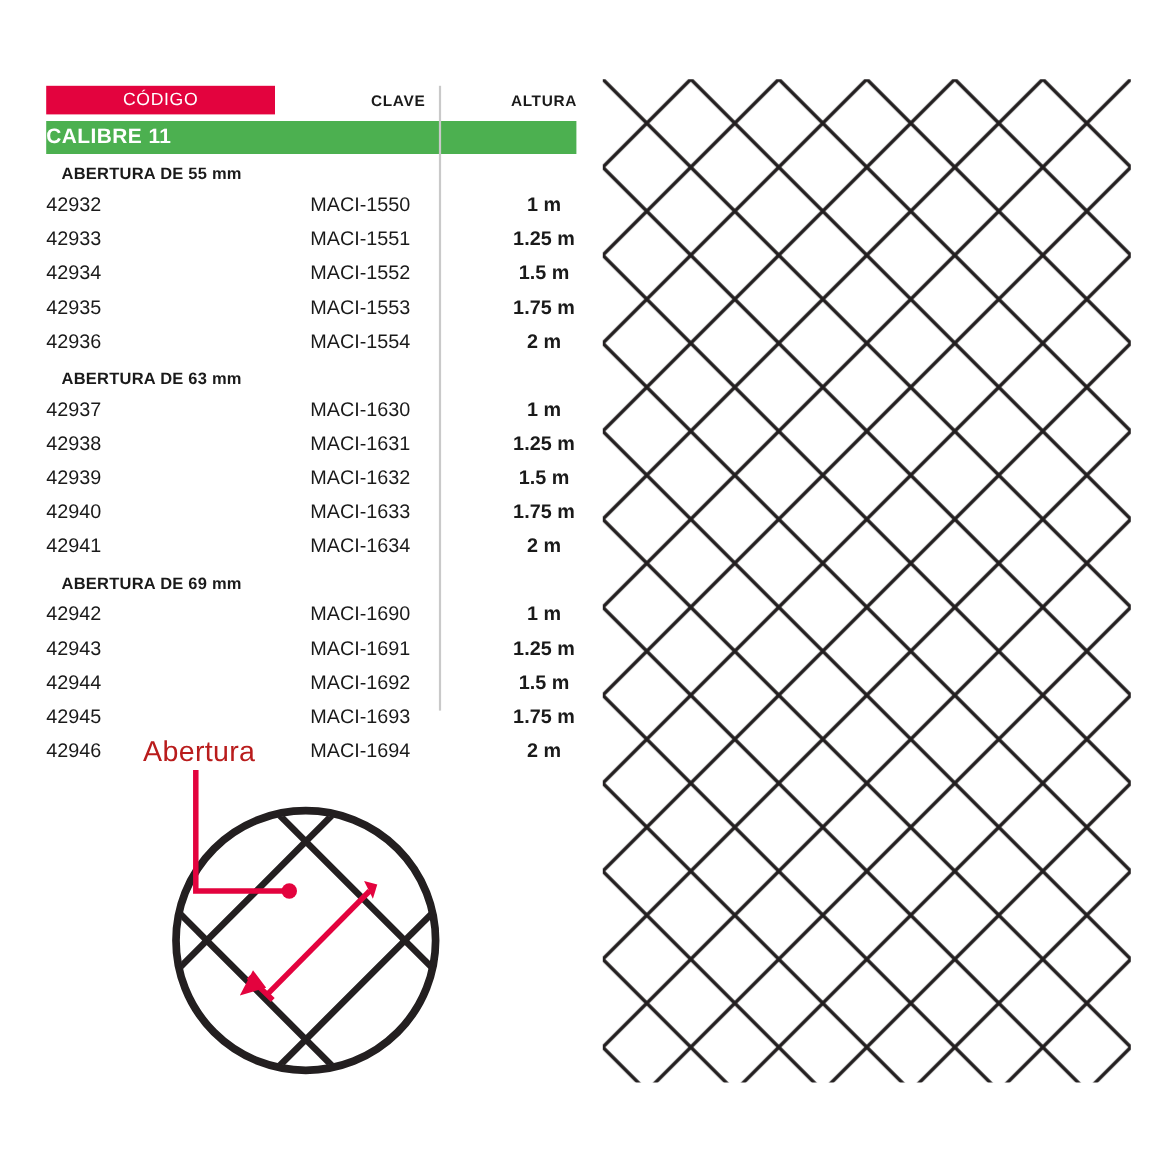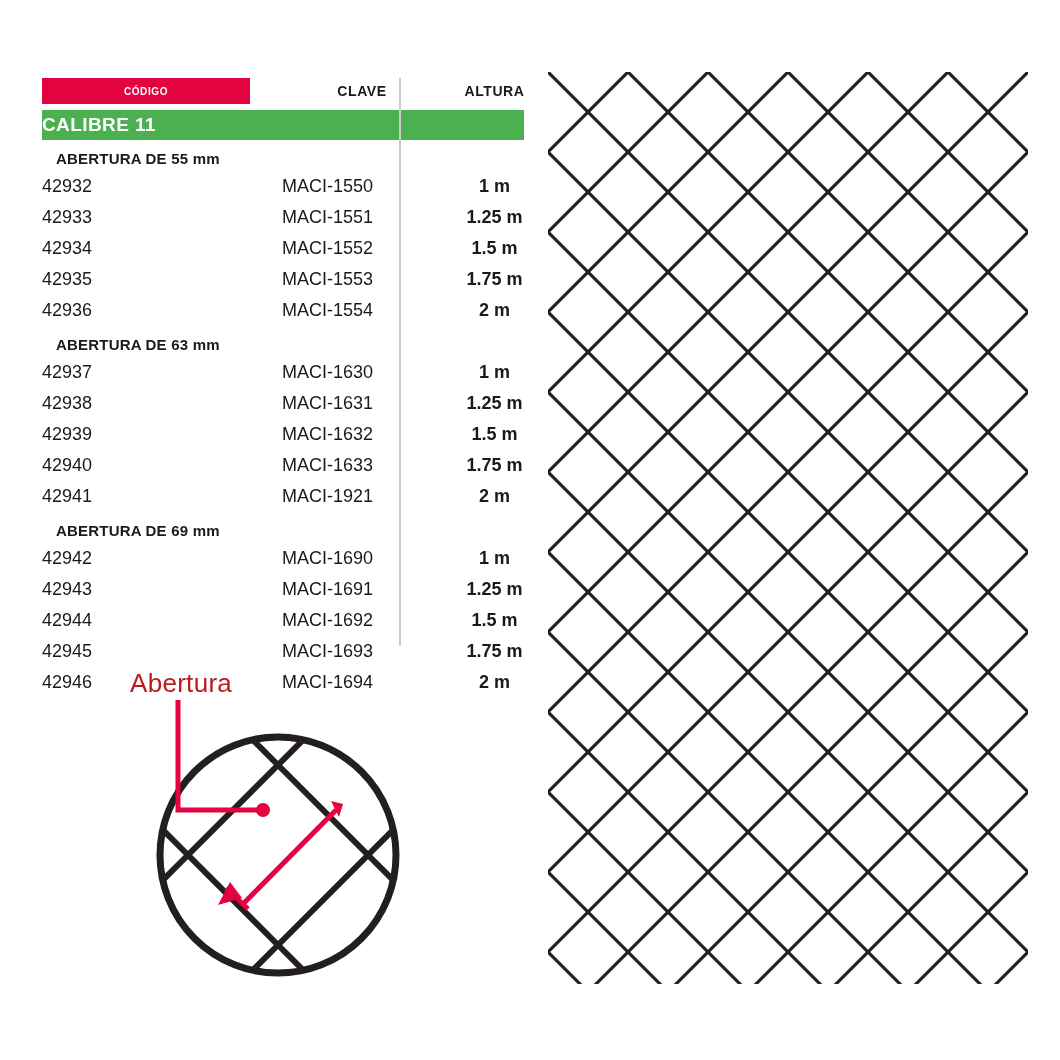--- a/index.html
+++ b/index.html
@@ -33,22 +33,22 @@
     height: 26px;
   }
   .head-codigo {
     position: absolute;
     left: 0;
     top: 0;
     width: 208px;
     height: 26px;
     background: #e3033e;
     color: #ffffff;
-    font-size: 10px;
-    font-weight: bold;
+    font-size: 16px;
+    font-weight: normal;
     letter-spacing: 0.6px;
     display: flex;
     align-items: center;
     justify-content: center;
   }
   .head-clave {
     position: absolute;
     left: 240px;
     top: 0;
     width: 160px;
@@ -234,21 +234,21 @@
         <div class="cell-clave">MACI-1632</div>
         <div class="cell-altura">1.5 m</div>
       </div>
       <div class="row">
         <div class="cell-codigo">42940</div>
         <div class="cell-clave">MACI-1633</div>
         <div class="cell-altura">1.75 m</div>
       </div>
       <div class="row">
         <div class="cell-codigo">42941</div>
-        <div class="cell-clave">MACI-1921</div>
+        <div class="cell-clave">MACI-1634</div>
         <div class="cell-altura">2 m</div>
       </div>
     </div>
 
     <div class="group">
       <div class="group-title">ABERTURA DE 69 mm</div>
       <div class="row">
         <div class="cell-codigo">42942</div>
         <div class="cell-clave">MACI-1690</div>
         <div class="cell-altura">1 m</div>

